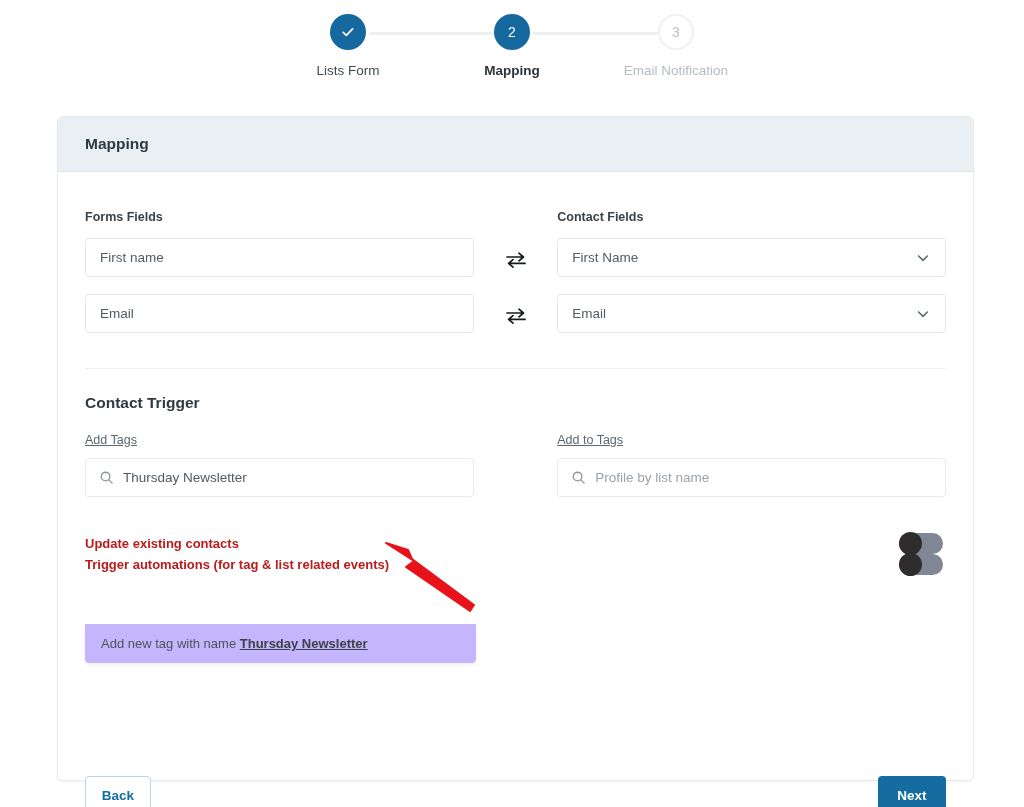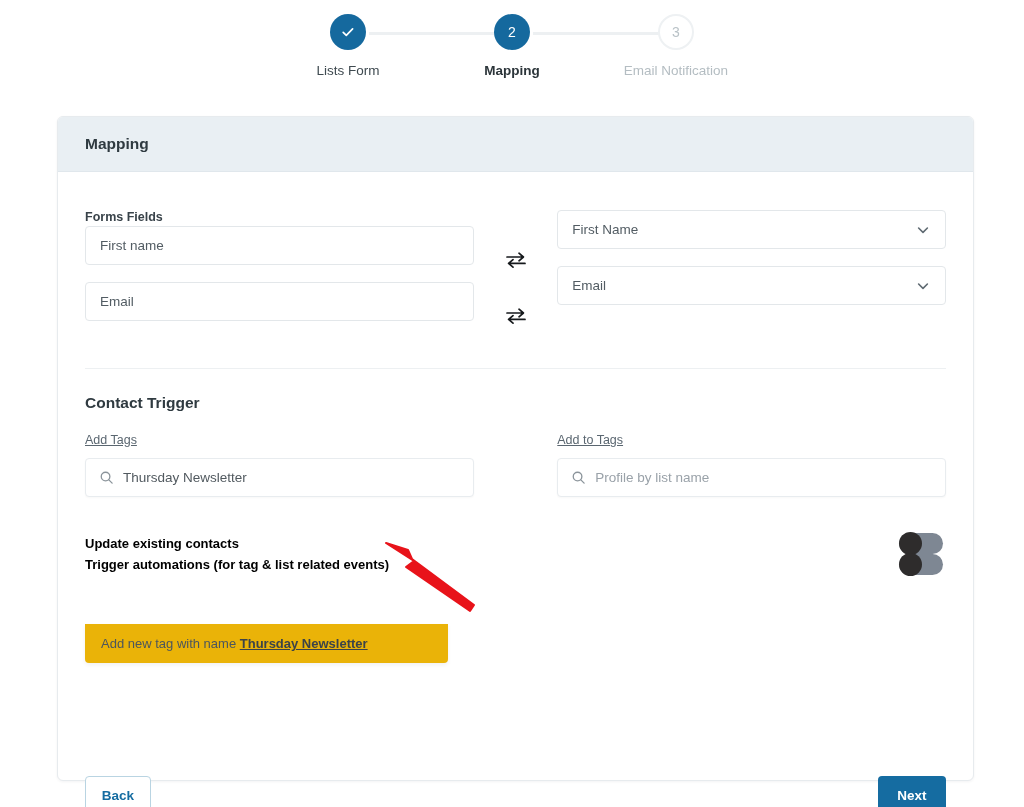--- a/index.html
+++ b/index.html
@@ -86,21 +86,21 @@
   .card-body { padding: 38px 27px 0 27px; position: relative; }
 
   
   .cols { display: flex; }
   .col-left { width: 391px; }
   .col-mid { width: 84px; display: flex; flex-direction: column; align-items: center; }
   .col-right { width: 391px; }
 
   .field-label {
     font-size: 12.5px; font-weight: bold; color: #39434a;
-    margin-bottom: 2px; display: block;
+    margin-bottom: 14px; display: block;
   }
   .sublabel {
     font-size: 12.5px; font-weight: normal; color: #5a6670;
     margin-bottom: 11px; display: block; text-decoration: underline;
   }
   .input-box {
     height: 39px;
     border: 1px solid #e3e7ea;
     border-radius: 4px;
     background: #ffffff;
@@ -150,37 +150,37 @@
     font-size: 13.5px;
     color: #51595f;
     box-shadow: 0 1px 2px rgba(16,24,40,.03);
   }
   .search-box .mag { margin-right: 9px; display: flex; color: #8b949b; }
   .search-box .ph { color: #9aa2a9; }
 
   .suggest {
     position: absolute;
     left: 27px; top: 452px;
-    width: 363px;
-    background: #eab308;
+    width: 391px;
+    background: #c4b5fd;
     border-radius: 0 0 4px 4px;
     padding: 12px 16px;
     font-size: 13px;
     color: #4c565d;
     box-shadow: 0 2px 4px rgba(16,24,40,.06);
     z-index: 3;
   }
   .suggest b { font-weight: bold; text-decoration: underline; color: #3b4349; }
 
   .toggle-row {
     display: flex; align-items: center; justify-content: space-between;
   }
   .toggle-row.r1 { margin-top: 36px; }
   .toggle-row.r2 { }
-  .toggle-label { font-size: 13px; font-weight: bold; color: #000000; }
+  .toggle-label { font-size: 13px; font-weight: bold; color: #b91c1c; }
   .switch {
     width: 44px; height: 21px;
     border-radius: 11px;
     background: #7e8793;
     position: relative;
     margin-right: 3px;
   }
   .switch .knob {
     position: absolute; left: 0; top: -1px;
     width: 23px; height: 23px;
@@ -288,20 +288,21 @@
           </div>
           <div class="swap second">
             <svg width="24" height="20" viewBox="0 0 24 20" fill="none">
               <path d="M3 7 H19 M15 3.2 L19.4 7 L15 10.8" stroke="#16191c" stroke-width="1.7" stroke-linecap="round" stroke-linejoin="round"></path>
               <path d="M21 13.4 H5 M9 9.6 L4.6 13.4 L9 17.2" stroke="#16191c" stroke-width="1.7" stroke-linecap="round" stroke-linejoin="round"></path>
             </svg>
           </div>
         </div>
 
         <div class="col-right">
+          <span class="field-label">Contact Fields</span>
           <div class="select-box">
             <span>First Name</span>
             <span class="chev">
               <svg width="16" height="16" viewBox="0 0 16 16" fill="none">
                 <path d="M3.6 6 L8 10.4 L12.4 6" stroke="#5f6a72" stroke-width="1.6" stroke-linecap="round" stroke-linejoin="round"></path>
               </svg>
             </span>
           </div>
           <div class="select-box">
             <span>Email</span>

